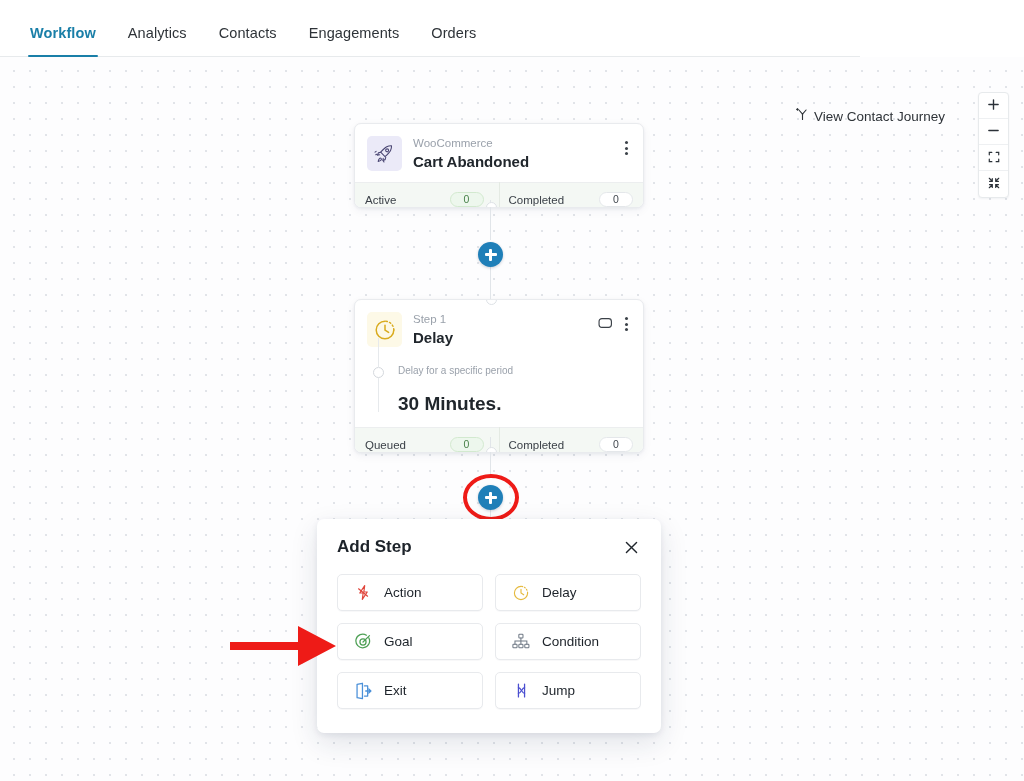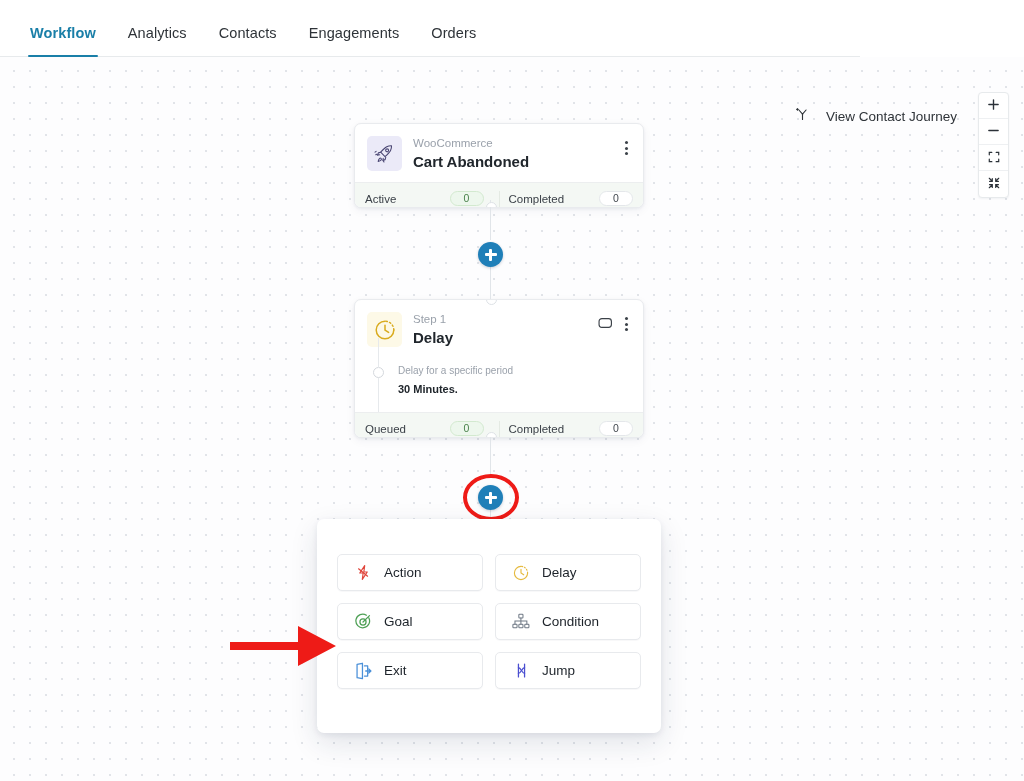--- a/index.html
+++ b/index.html
@@ -43,21 +43,21 @@
     background-color: #fdfdfe;
     background-image: radial-gradient(circle, #dfe2e7 0.7px, transparent 0.8px);
     background-size: 16px 16px;
     background-position: 6px 6px;
     overflow: hidden;
   }
 
   
   .journey {
     position: absolute; left: 795px; top: 50px;
-    display: flex; align-items: center; gap: 16px;
+    display: flex; align-items: center; gap: 4px;
     cursor: pointer;
   }
   .journey-label { font-size: 13.5px; color: #2e3338; white-space: nowrap; }
 
   
   .zoomctl {
     position: absolute; left: 978px; top: 35px;
     width: 31px;
     background: #ffffff;
     border: 1px solid #e7eaec;
@@ -107,26 +107,26 @@
   .body-node-dot::before {
     content:""; position:absolute; left: 3.7px; top: -30px;
     width: 1.4px; height: 30px; background: #e6e9ec;
   }
   .body-node-dot::after {
     content:""; position:absolute; left: 3.7px; top: 10px;
     width: 1.4px; height: 34px; background: #e6e9ec;
   }
   .body-texts { margin-left: 14px; }
   .body-sub { font-size: 10px; color: #9aa1ab; line-height: 17px; }
-  .body-main { font-size: 11px; font-weight: bold; color: #20262c; line-height: 20px; margin-top: 0; }
+  .body-main { font-size: 19px; font-weight: bold; color: #20262c; line-height: 20px; margin-top: 15px; }
 
   .node-foot {
-    display: flex; align-items: flex-start;
+    display: flex; align-items: flex-end;
     background: #f4f8f4; border-top: 1px solid #eceeef;
-    height: 25px; padding: 8px 10px; font-size: 11.5px; color: #3b4148;
+    height: 25px; padding: 0 10px; font-size: 11.5px; color: #3b4148;
   }
   .foot-cell { display: flex; align-items: center; flex: 1 1 50%; }
   .foot-cell.right { justify-content: space-between; }
   .foot-label { white-space: nowrap; }
   .pill {
     min-width: 34px; height: 15px; border-radius: 9px;
     display: flex; align-items: center; justify-content: center;
     font-size: 10.5px; line-height: 1;
   }
   .pill.green { background: #edf7ed; border: 1px solid #d2e9cf; color: #49824a; }
@@ -361,20 +361,28 @@
   <div class="plusbtn" style="left:478px; top:428px;"></div>
   <div class="ring" style="left:463px; top:417px;"></div>
 
   <div class="arrow" style="left:228px; top:563px;">
     <svg width="112" height="52" viewBox="0 0 112 52">
       <path d="M2 22 L70 22 L70 6 L108 26 L70 46 L70 30 L2 30 Z" fill="#ee1b17"></path>
     </svg>
   </div>
 
   <div class="panel" style="top:462px;">
+    <div class="panel-head">
+      <div class="panel-title">Add Step</div>
+      <div class="panel-close">
+        <svg width="15" height="15" viewBox="0 0 16 16" stroke="#20262c" stroke-width="1.5" stroke-linecap="round">
+          <path d="M2.6 2.6 L13.4 13.4 M13.4 2.6 L2.6 13.4"></path>
+        </svg>
+      </div>
+    </div>
 
     <div class="panel-grid">
 
       <div class="opt">
         <span class="opt-icon">
           <svg width="17" height="17" viewBox="0 0 20 20" fill="none" stroke="#e0443a" stroke-width="1.4" stroke-linejoin="round" stroke-linecap="round">
             <path d="M11.4 2 L5.6 10.6 H9.6 L8.6 18 L14.4 9.4 H10.4 Z"></path>
             <path d="M4.2 5.6 L14.8 14.4"></path>
           </svg>
         </span>

